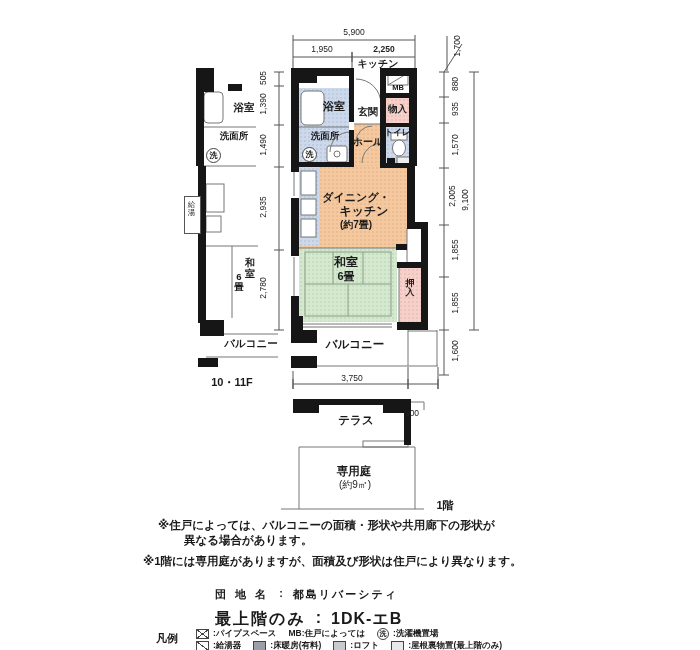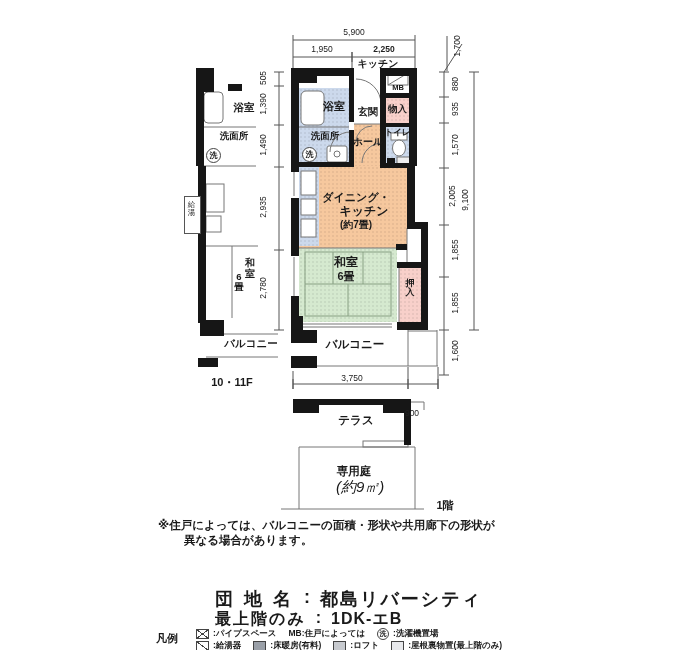--- a/index.html
+++ b/index.html
@@ -233,27 +233,28 @@
   <div class="lbl" style="left:224px;top:102px;width:40px;font-size:10.5px;">浴室</div>
   <div class="lbl" style="left:212px;top:131px;width:44px;font-size:9.5px;">洗面所</div>
   <span class="circ" style="left:206px;top:148px;">洗</span>
   <div class="lbl vtext" style="left:244px;top:258px;width:12px;font-size:10px;">和室</div>
   <div class="lbl vtext" style="left:233px;top:272px;width:12px;font-size:9.5px;">6畳</div>
   <div class="lbl" style="left:222px;top:338px;width:58px;font-size:10.5px;">バルコニー</div>
   <div class="lbl" style="left:206px;top:376px;width:52px;font-size:11px;">10・11F</div>
 
   <div class="lbl" style="left:336px;top:414px;width:40px;font-size:11.5px;">テラス</div>
   <div class="lbl" style="left:332px;top:465px;width:44px;font-size:11.5px;">専用庭</div>
-  <div class="lbl" style="left:336px;top:479px;width:38px;font-size:15px;font-weight:500;font-style:italic;">(約9㎡)</div>
+  <div class="lbl" style="left:336px;top:479px;width:38px;font-size:10px;font-weight:500;">(約9㎡)</div>
   <div class="lbl" style="left:432px;top:499px;width:26px;font-size:11px;">1階</div>
 
   <div class="note" style="left:184px;top:533px;">異なる場合があります。</div>
   <div class="note" style="left:158px;top:518px;">※住戸によっては、バルコニーの面積・形状や共用廊下の形状が</div>
-
-  <div class="titlerow" style="left:215px;top:587px;font-size:18px;">
+  <div class="note" style="left:143px;top:554px;">※1階には専用庭がありますが、面積及び形状は住戸により異なります。</div>
+
+  <div class="titlerow" style="left:215px;top:587px;font-size:11px;">
     <span style="letter-spacing:3px;">団 地 名</span>
     <span>:</span>
     <span style="letter-spacing:2px;">都島リバーシティ</span>
   </div>
   <div class="titlerow" style="left:215px;top:609px;font-size:16px;">
     <span style="letter-spacing:2px;">最上階のみ</span>
     <span>:</span>
     <span style="letter-spacing:1px;">1DK-エB</span>
   </div>
 

